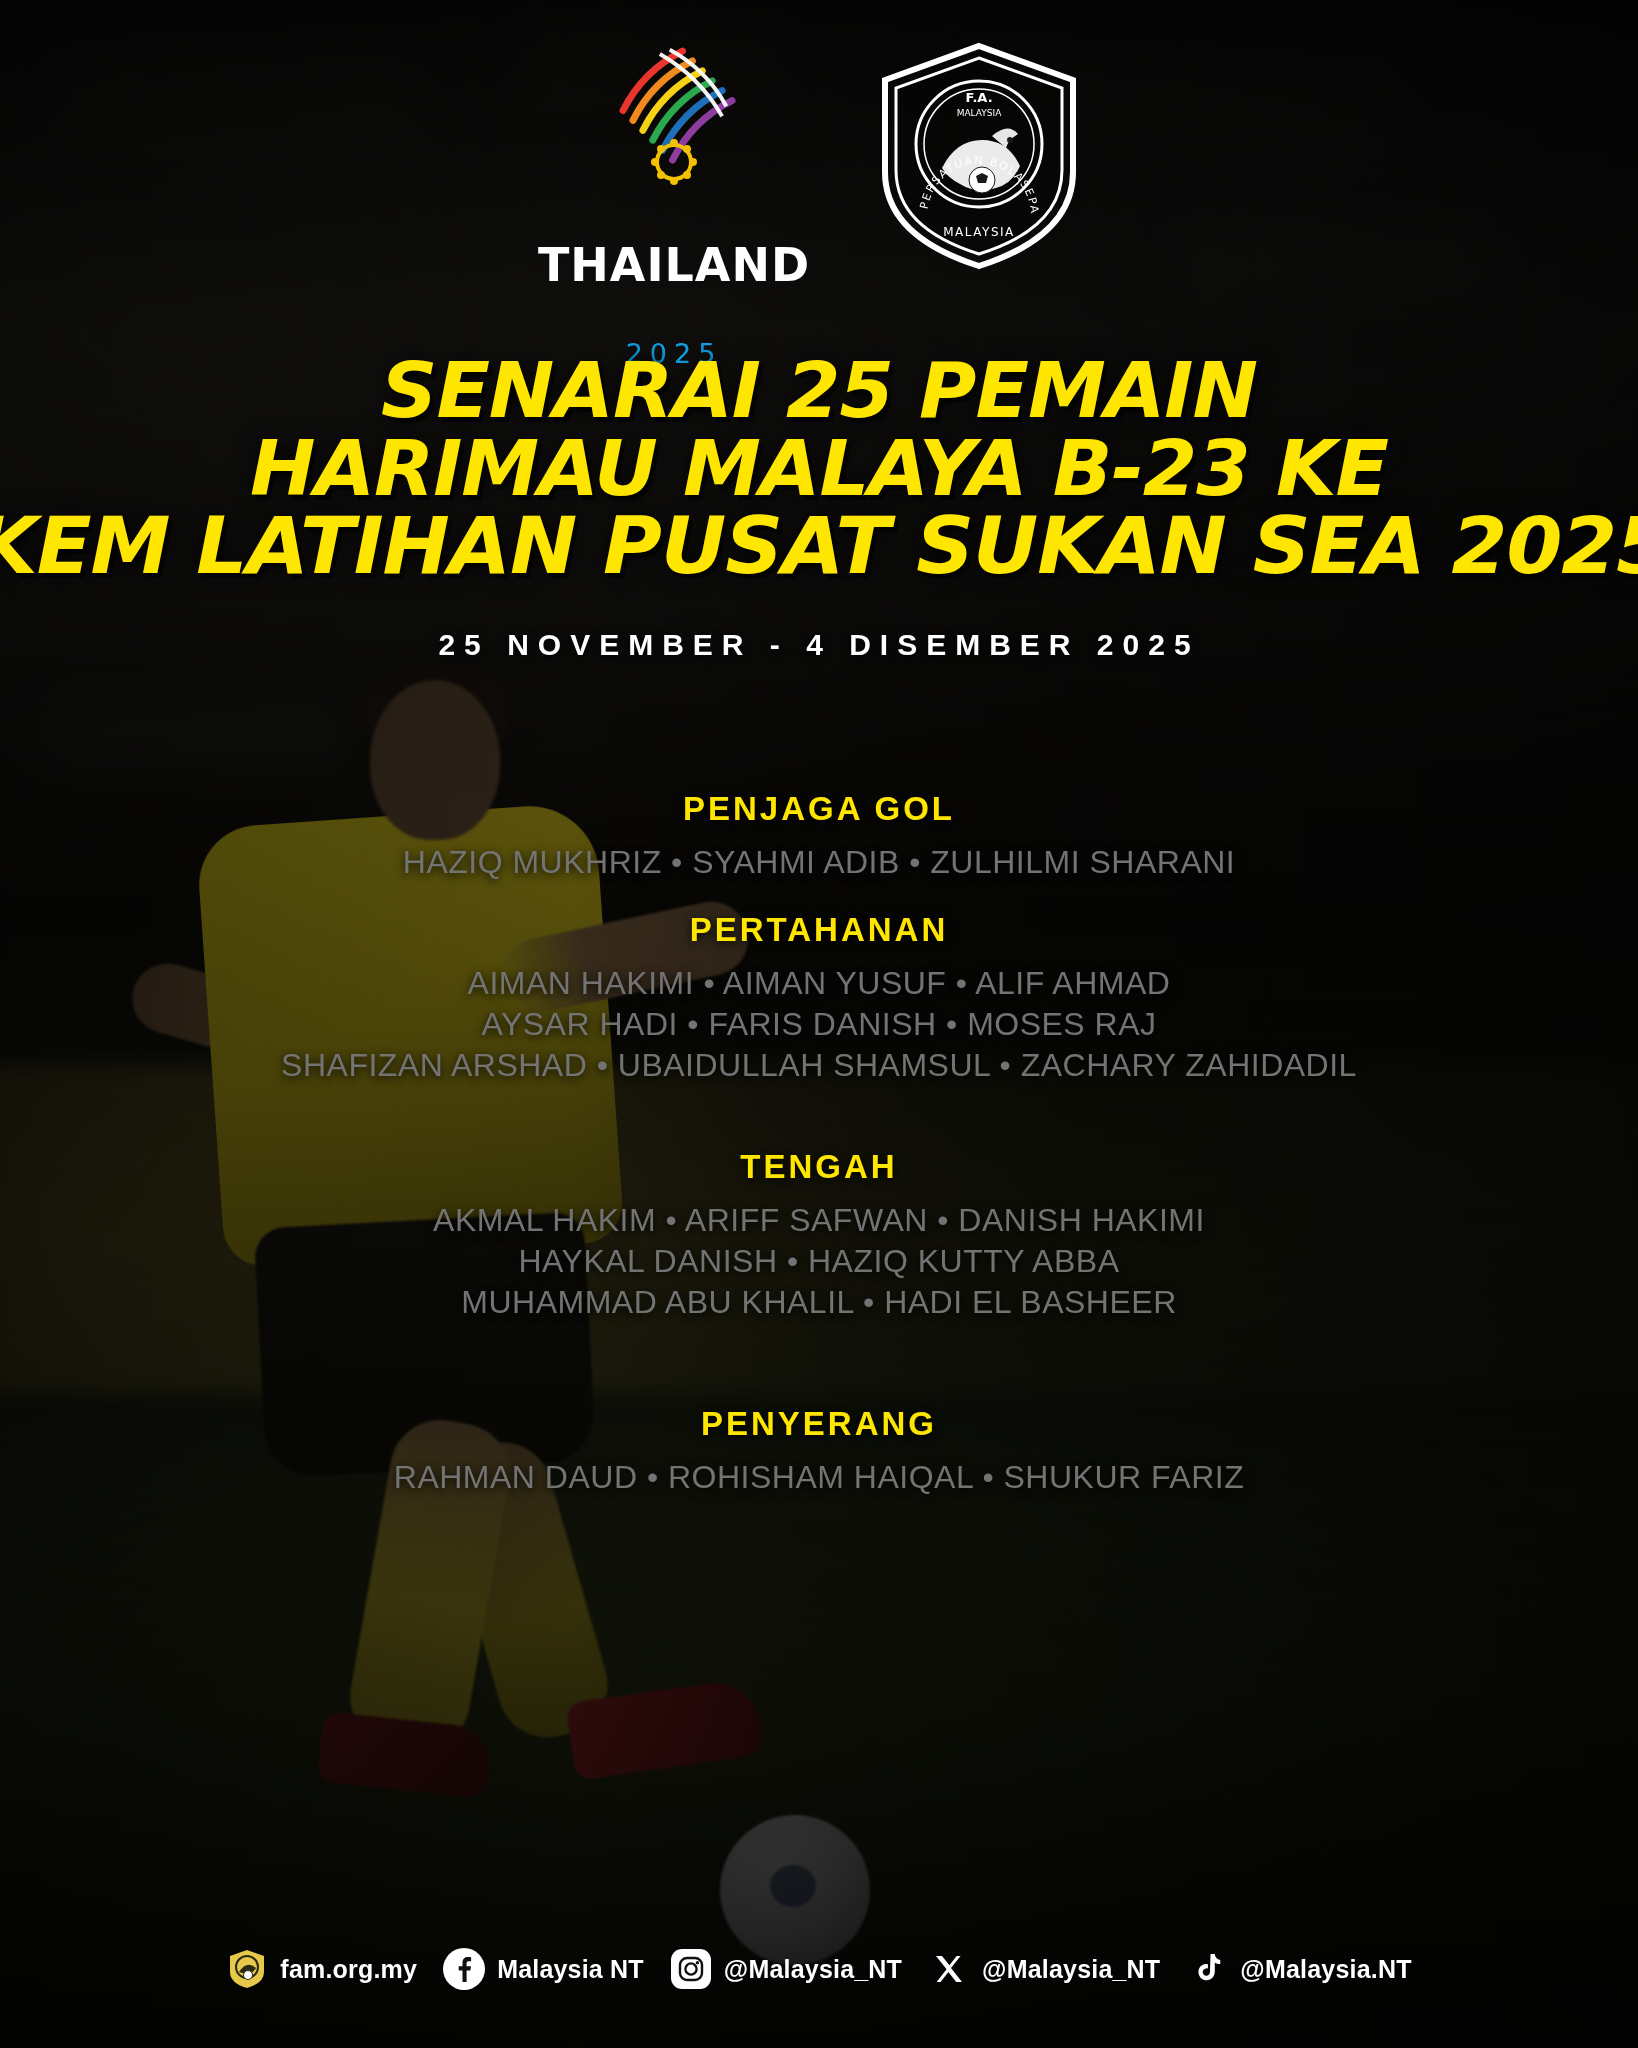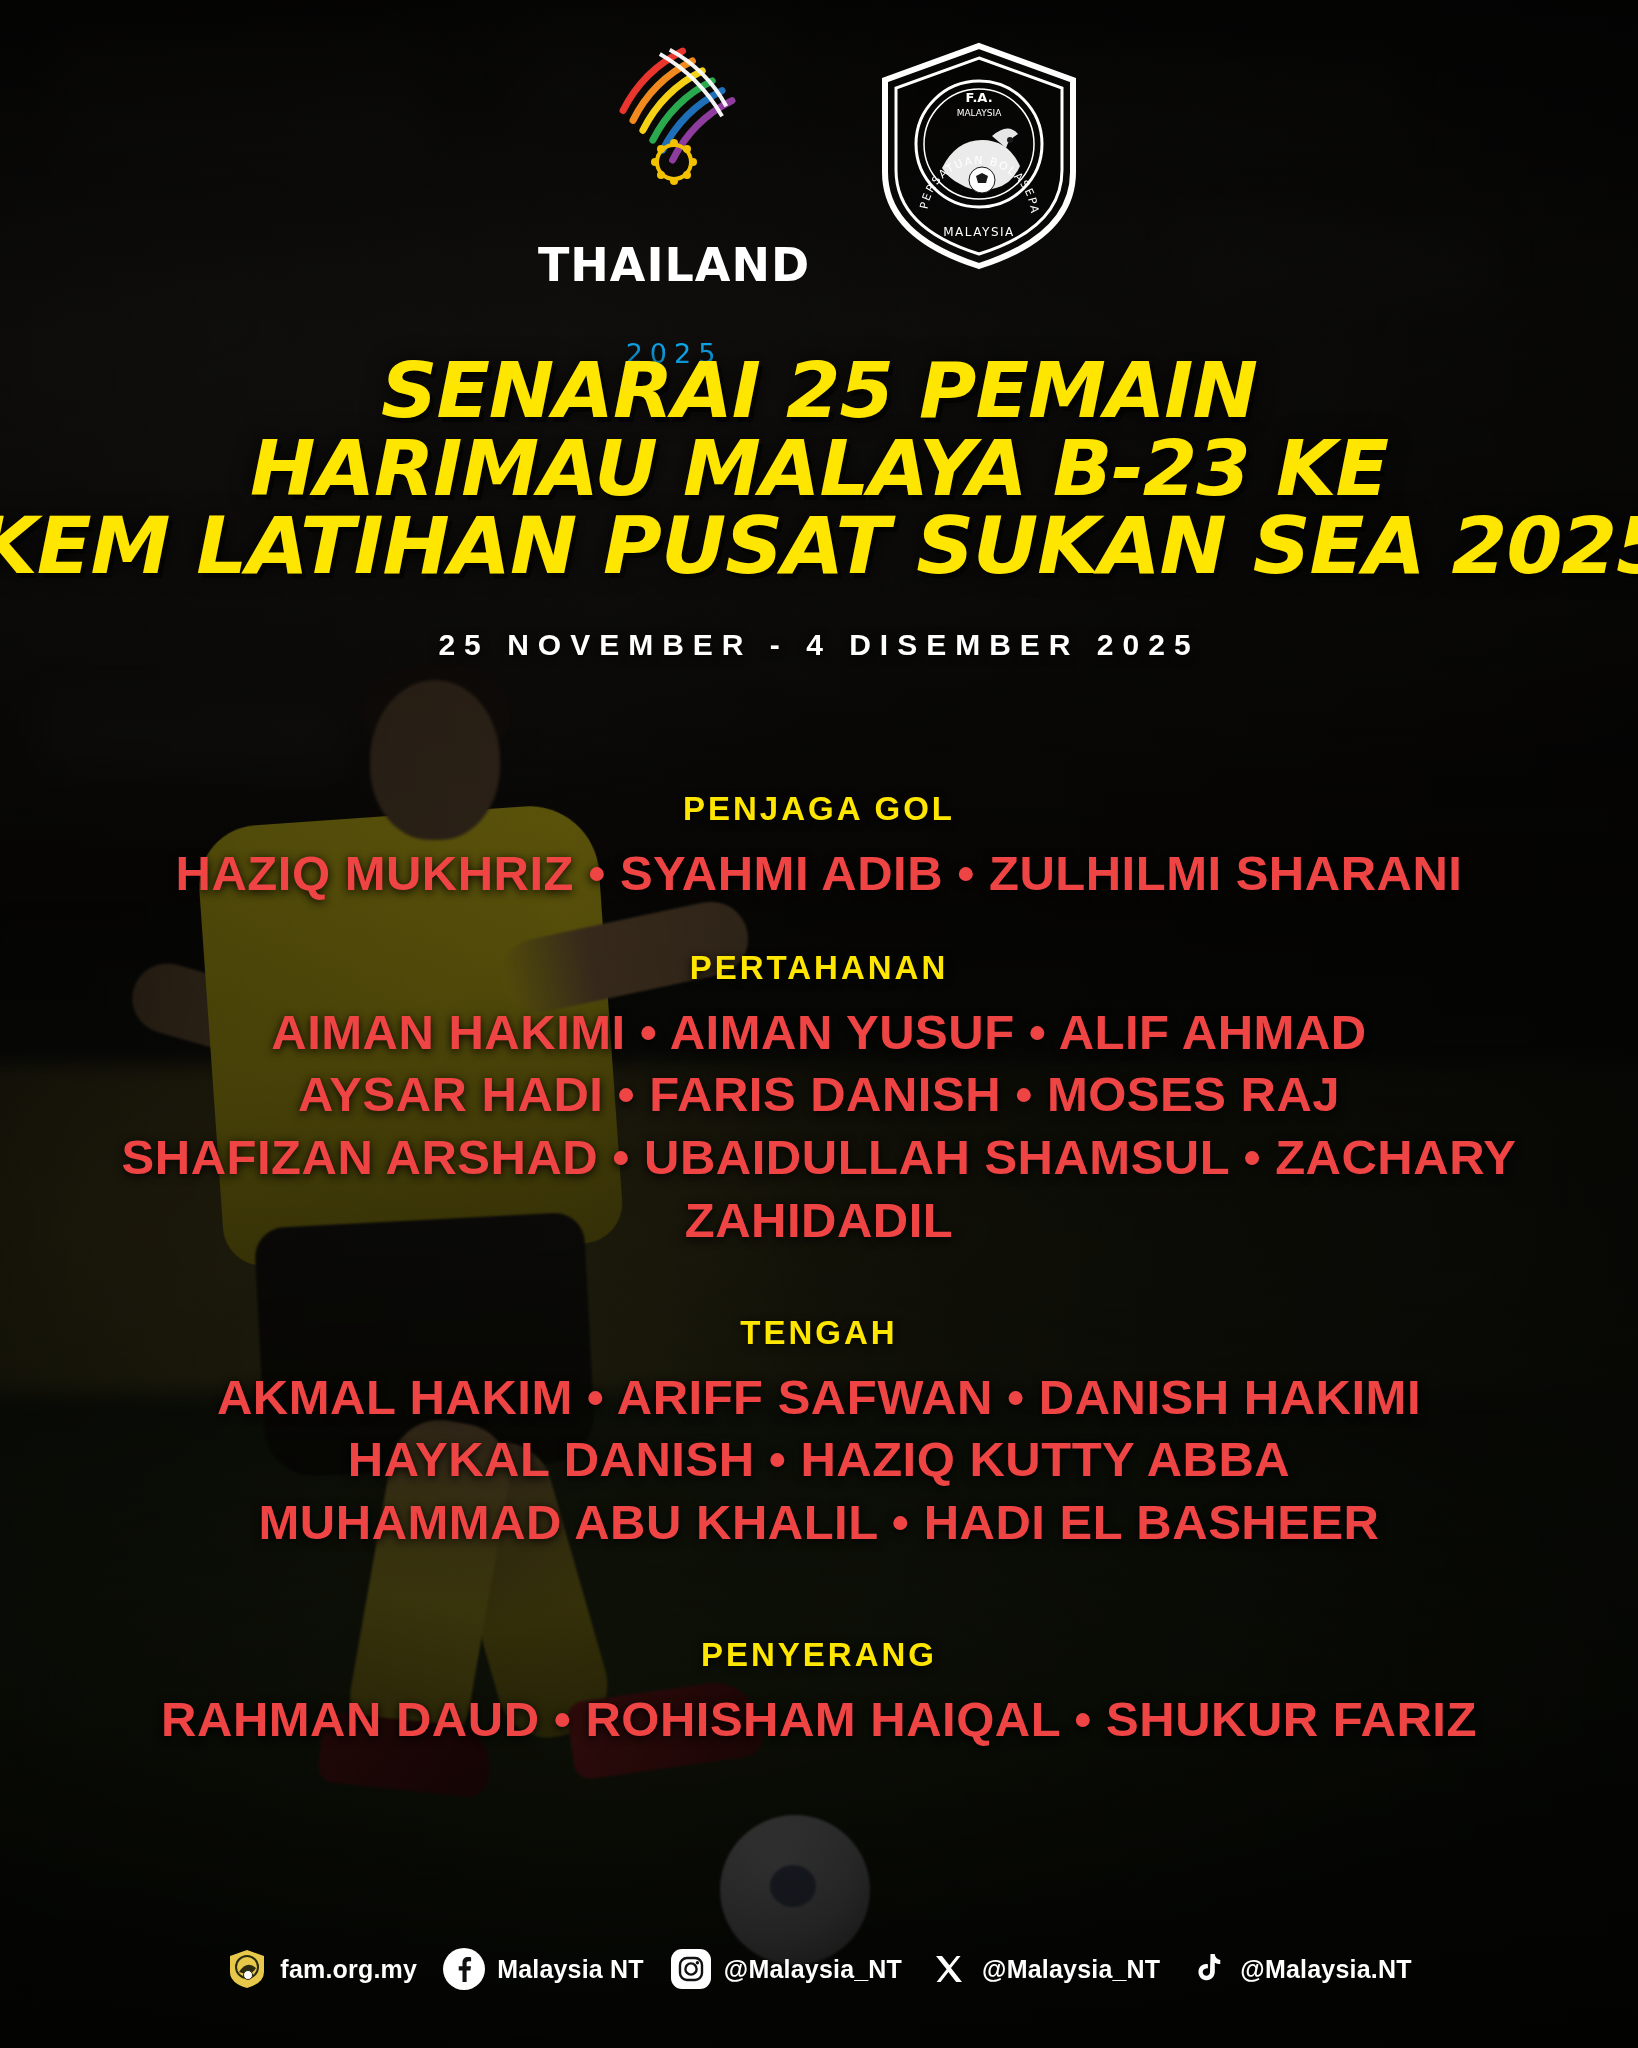--- a/index.html
+++ b/index.html
@@ -246,29 +246,29 @@
   .group-title {
     color: #ffe600;
     font-size: 33px;
     font-weight: 700;
     letter-spacing: 3px;
     margin-bottom: 14px;
     font-family: "Liberation Sans", sans-serif;
     text-shadow: 0 2px 8px rgba(0,0,0,0.9);
   }
   .group-line {
-    color: #ef4444;
-    font-size: 49px;
-    font-weight: 700;
+    color: #737373;
+    font-size: 32px;
+    font-weight: 400;
     letter-spacing: 0.5px;
     line-height: 1.28;
     font-family: "Liberation Sans", sans-serif;
     text-shadow: 0 2px 10px rgba(0,0,0,0.95);
   }
-  .g-gk { margin-bottom: 44px; }
+  .g-gk { margin-bottom: 28px; }
   .g-df { margin-bottom: 62px; }
   .g-mf { margin-bottom: 82px; }
 
   
   .footer {
     position: absolute;
     bottom: 58px;
     left: 0; right: 0;
     display: flex;
     justify-content: center;

